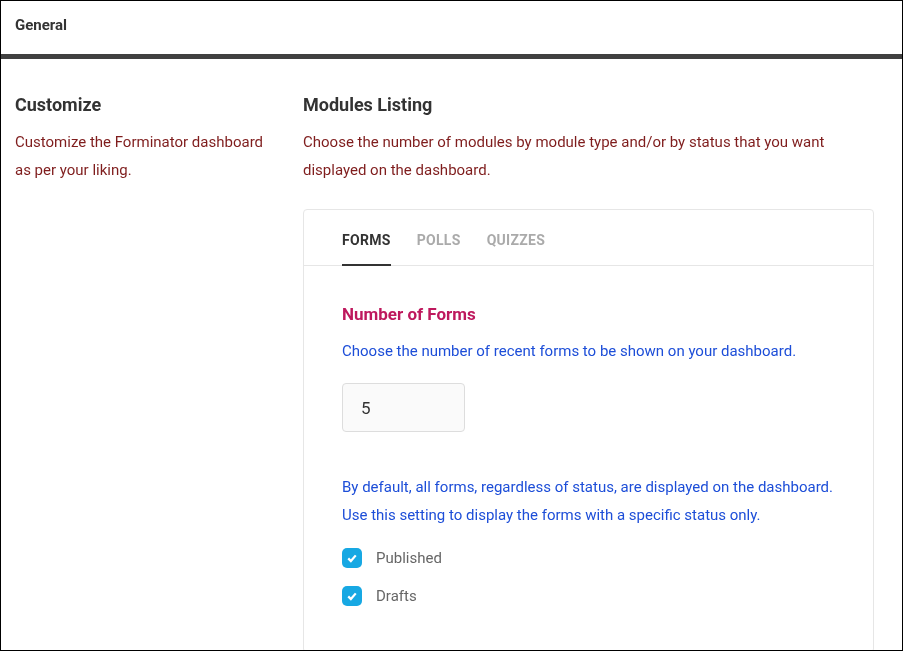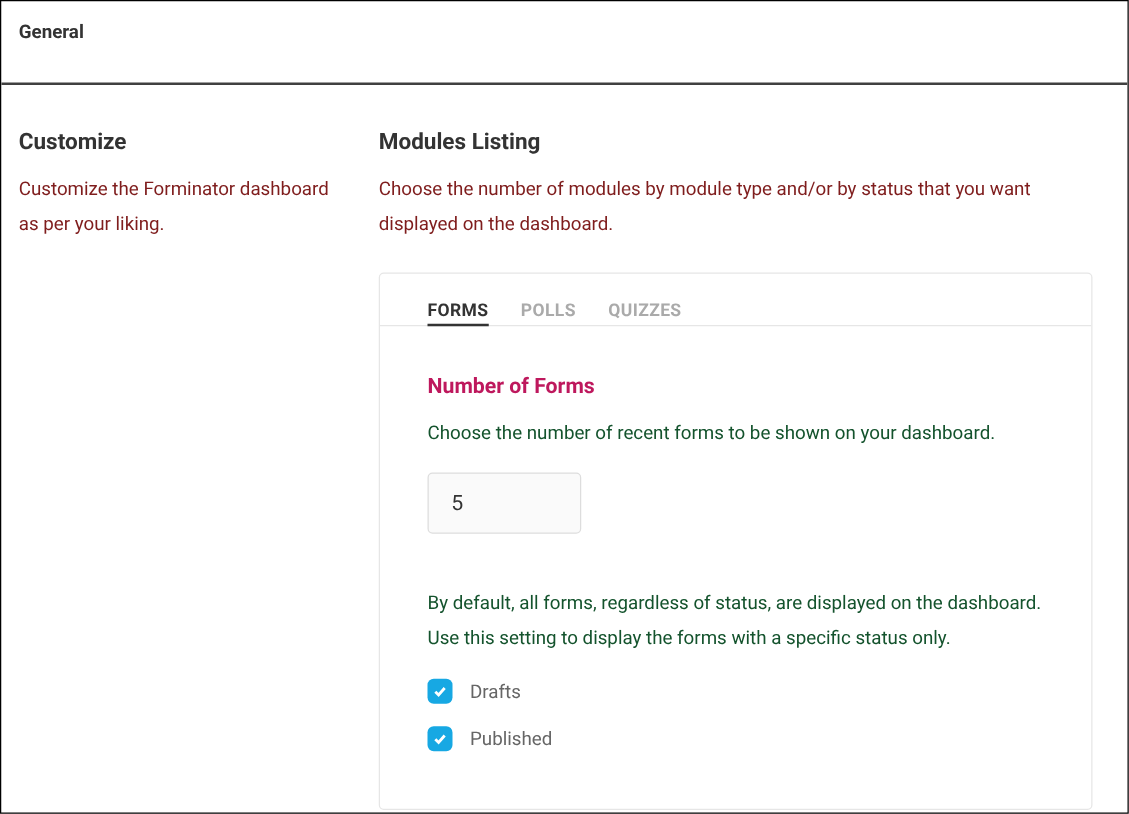--- a/index.html
+++ b/index.html
@@ -6,22 +6,22 @@
   body {
     font-family: -apple-system, BlinkMacSystemFont, "Segoe UI", Roboto, Helvetica, Arial, sans-serif;
     background: #fff;
     color: #333;
     width: 903px;
     height: 651px;
     border: 1px solid #000;
     overflow: hidden;
   }
   .header {
-    padding: 15px 14px 32px;
-    border-bottom: 2px solid #404040;
+    padding: 15px 14px 20px;
+    border-bottom: 5px solid #404040;
   }
   .header-title {
     font-size: 15px;
     font-weight: 700;
     color: #333;
   }
   .content {
     display: flex;
     padding: 35px 14px 0;
   }
@@ -53,21 +53,21 @@
   .tabs-header {
     display: flex;
     gap: 26px;
     padding: 22px 38px 0;
     border-bottom: 1px solid #e6e6e6;
   }
   .tab {
     font-size: 14px;
     font-weight: 700;
     color: #aaa;
-    padding-bottom: 3px;
+    padding-bottom: 17px;
     letter-spacing: 0.3px;
     cursor: pointer;
     position: relative;
   }
   .tab.active {
     color: #333;
   }
   .tab.active::after {
     content: "";
     position: absolute;
@@ -80,21 +80,21 @@
   }
   .field-block { margin-bottom: 42px; }
   .field-title {
     font-size: 17px;
     font-weight: 700;
     color: #be185d;
     margin-bottom: 14px;
   }
   .field-desc {
     font-size: 15px;
-    color: #14532d;
+    color: #1d4ed8;
     line-height: 1.85;
     margin-bottom: 18px;
   }
   .number-input {
     width: 123px;
     height: 49px;
     border: 1px solid #ddd;
     border-radius: 4px;
     background: #fafafa;
     font-size: 17px;
@@ -164,28 +164,28 @@
 
         <div class="field-block" style="margin-bottom:0">
           <div class="field-desc">By default, all forms, regardless of status, are displayed on the dashboard. Use this setting to display the forms with a specific status only.</div>
 
           <div class="checkbox-row">
             <span class="checkbox">
               <svg viewBox="0 0 16 16">
                   <polyline points="3,8.5 6.5,12 13,4.5"></polyline>
                 </svg>
             </span>
-            <span class="checkbox-label">Drafts</span>
+            <span class="checkbox-label">Published</span>
           </div>
 
           <div class="checkbox-row">
             <span class="checkbox">
               <svg viewBox="0 0 16 16">
                   <polyline points="3,8.5 6.5,12 13,4.5"></polyline>
                 </svg>
             </span>
-            <span class="checkbox-label">Published</span>
+            <span class="checkbox-label">Drafts</span>
           </div>
         </div>
       </div>
     </div>
   </div>
 </div>
 
 </body></html>

